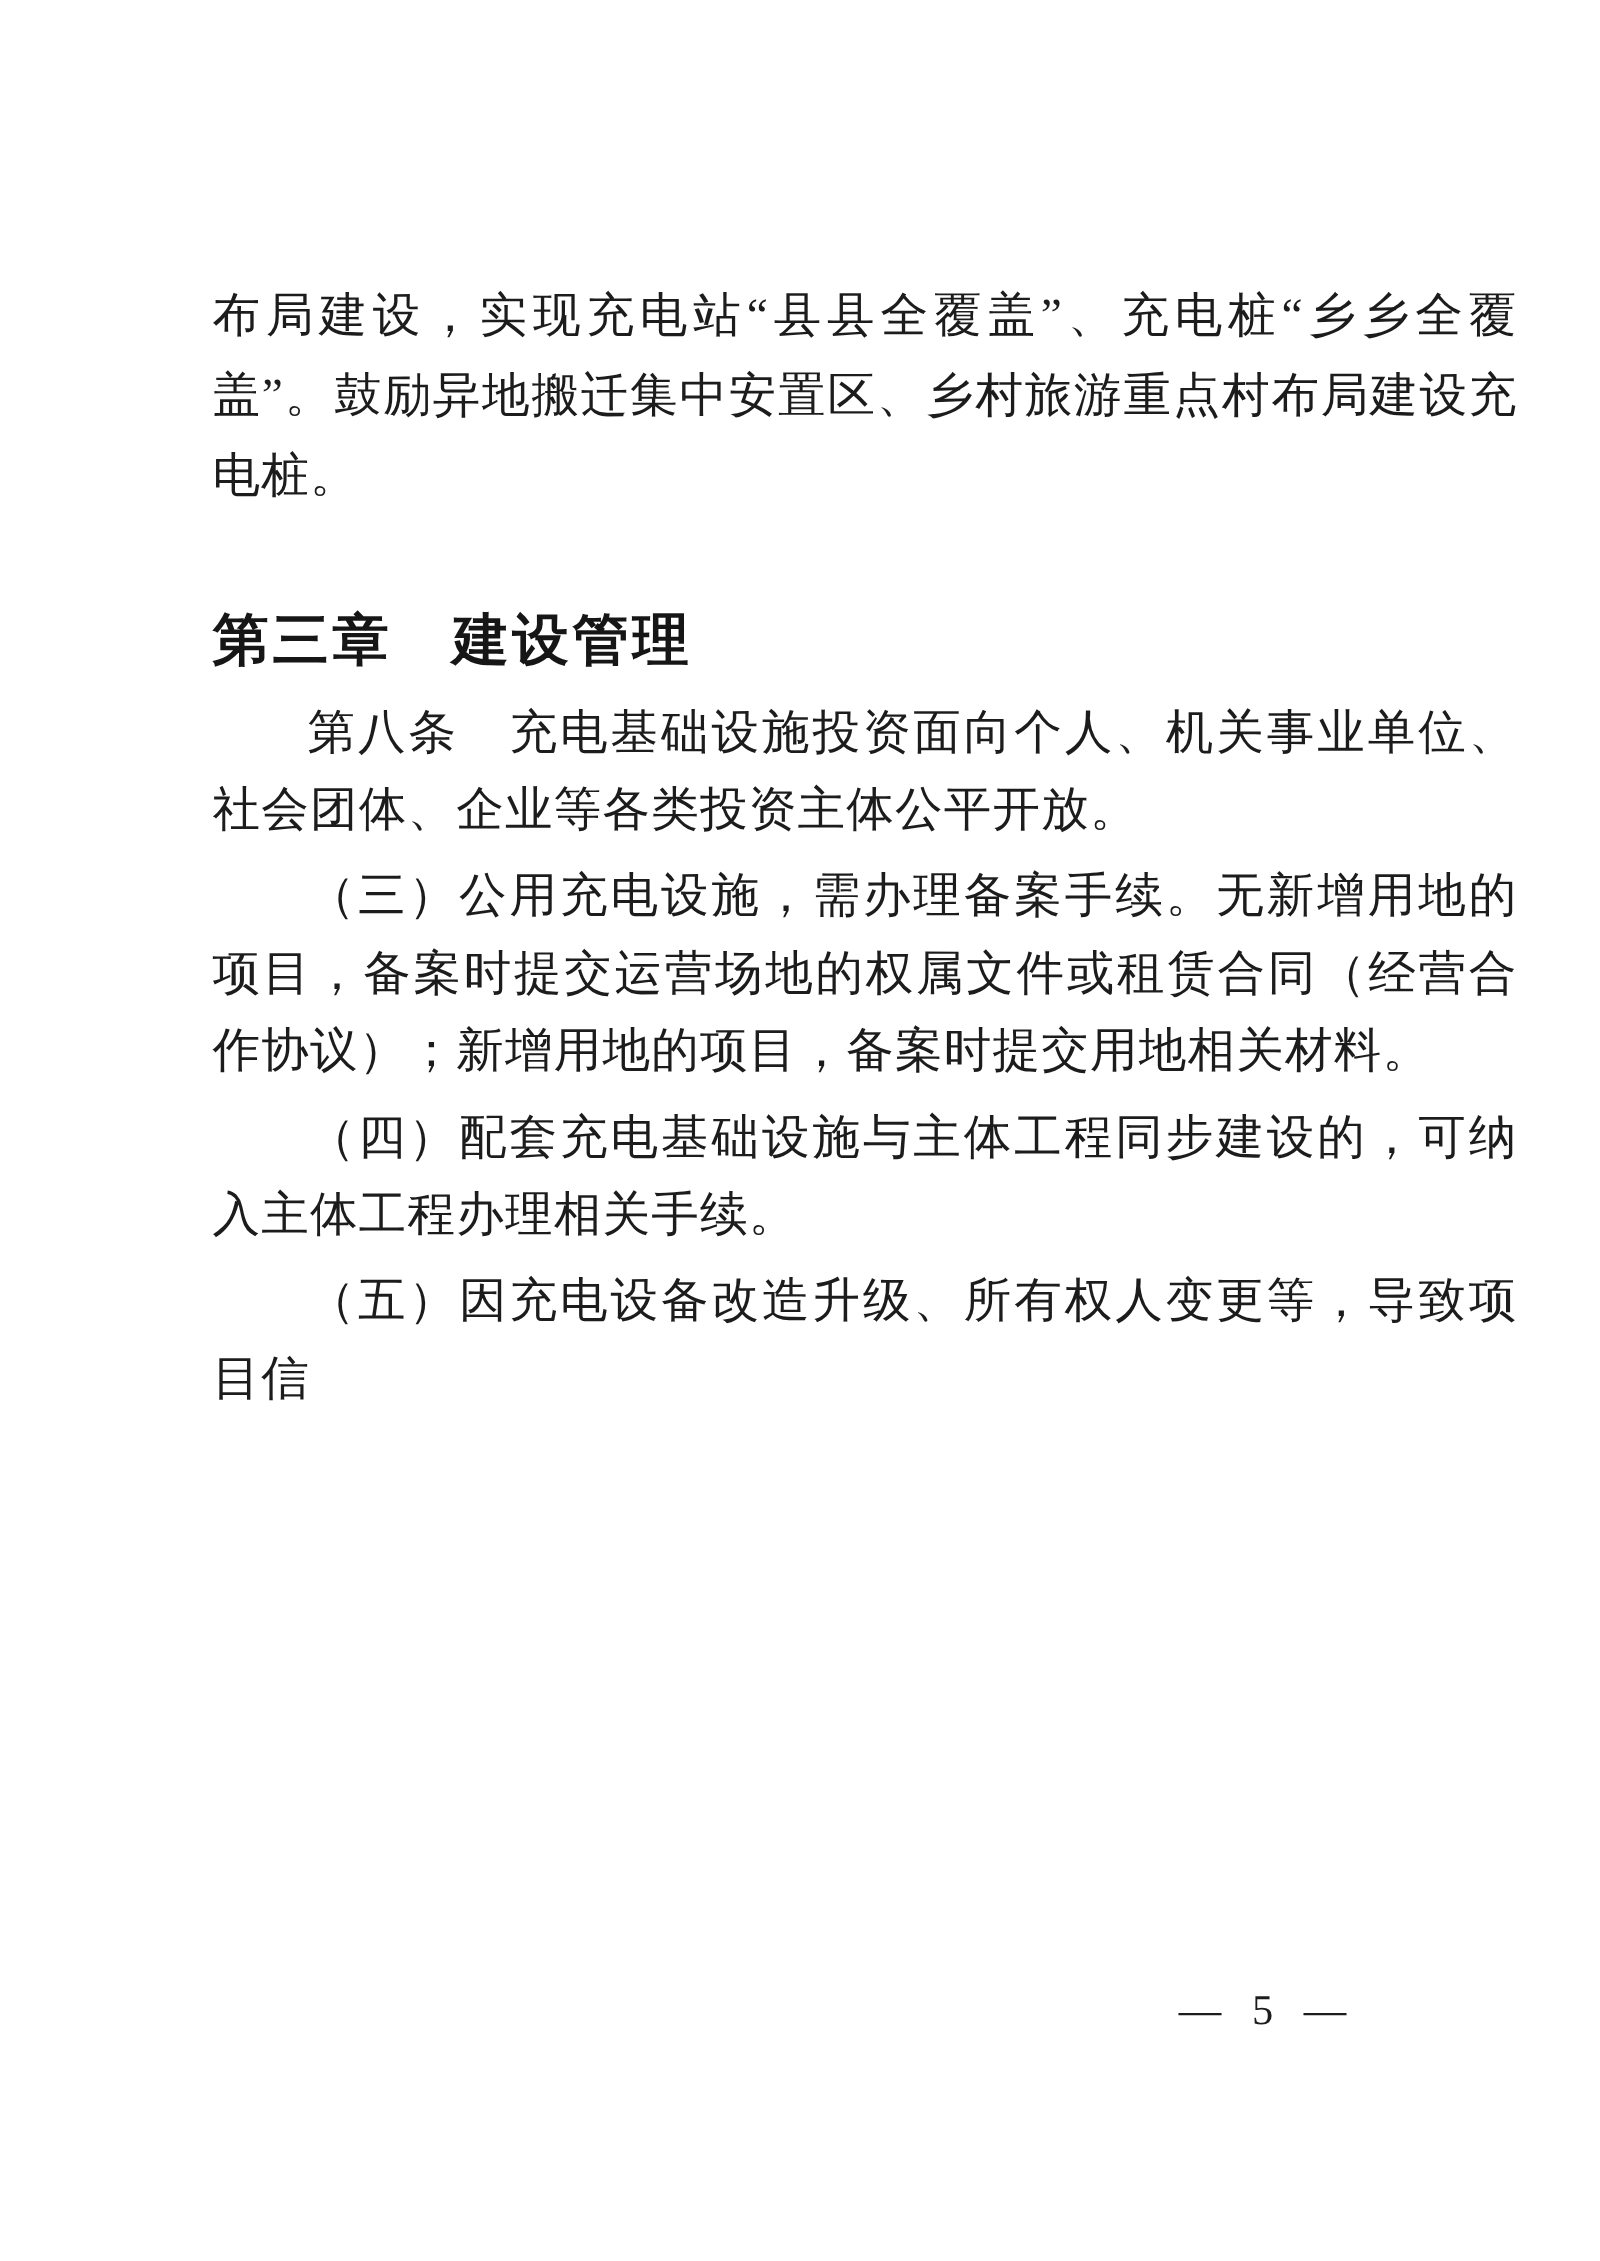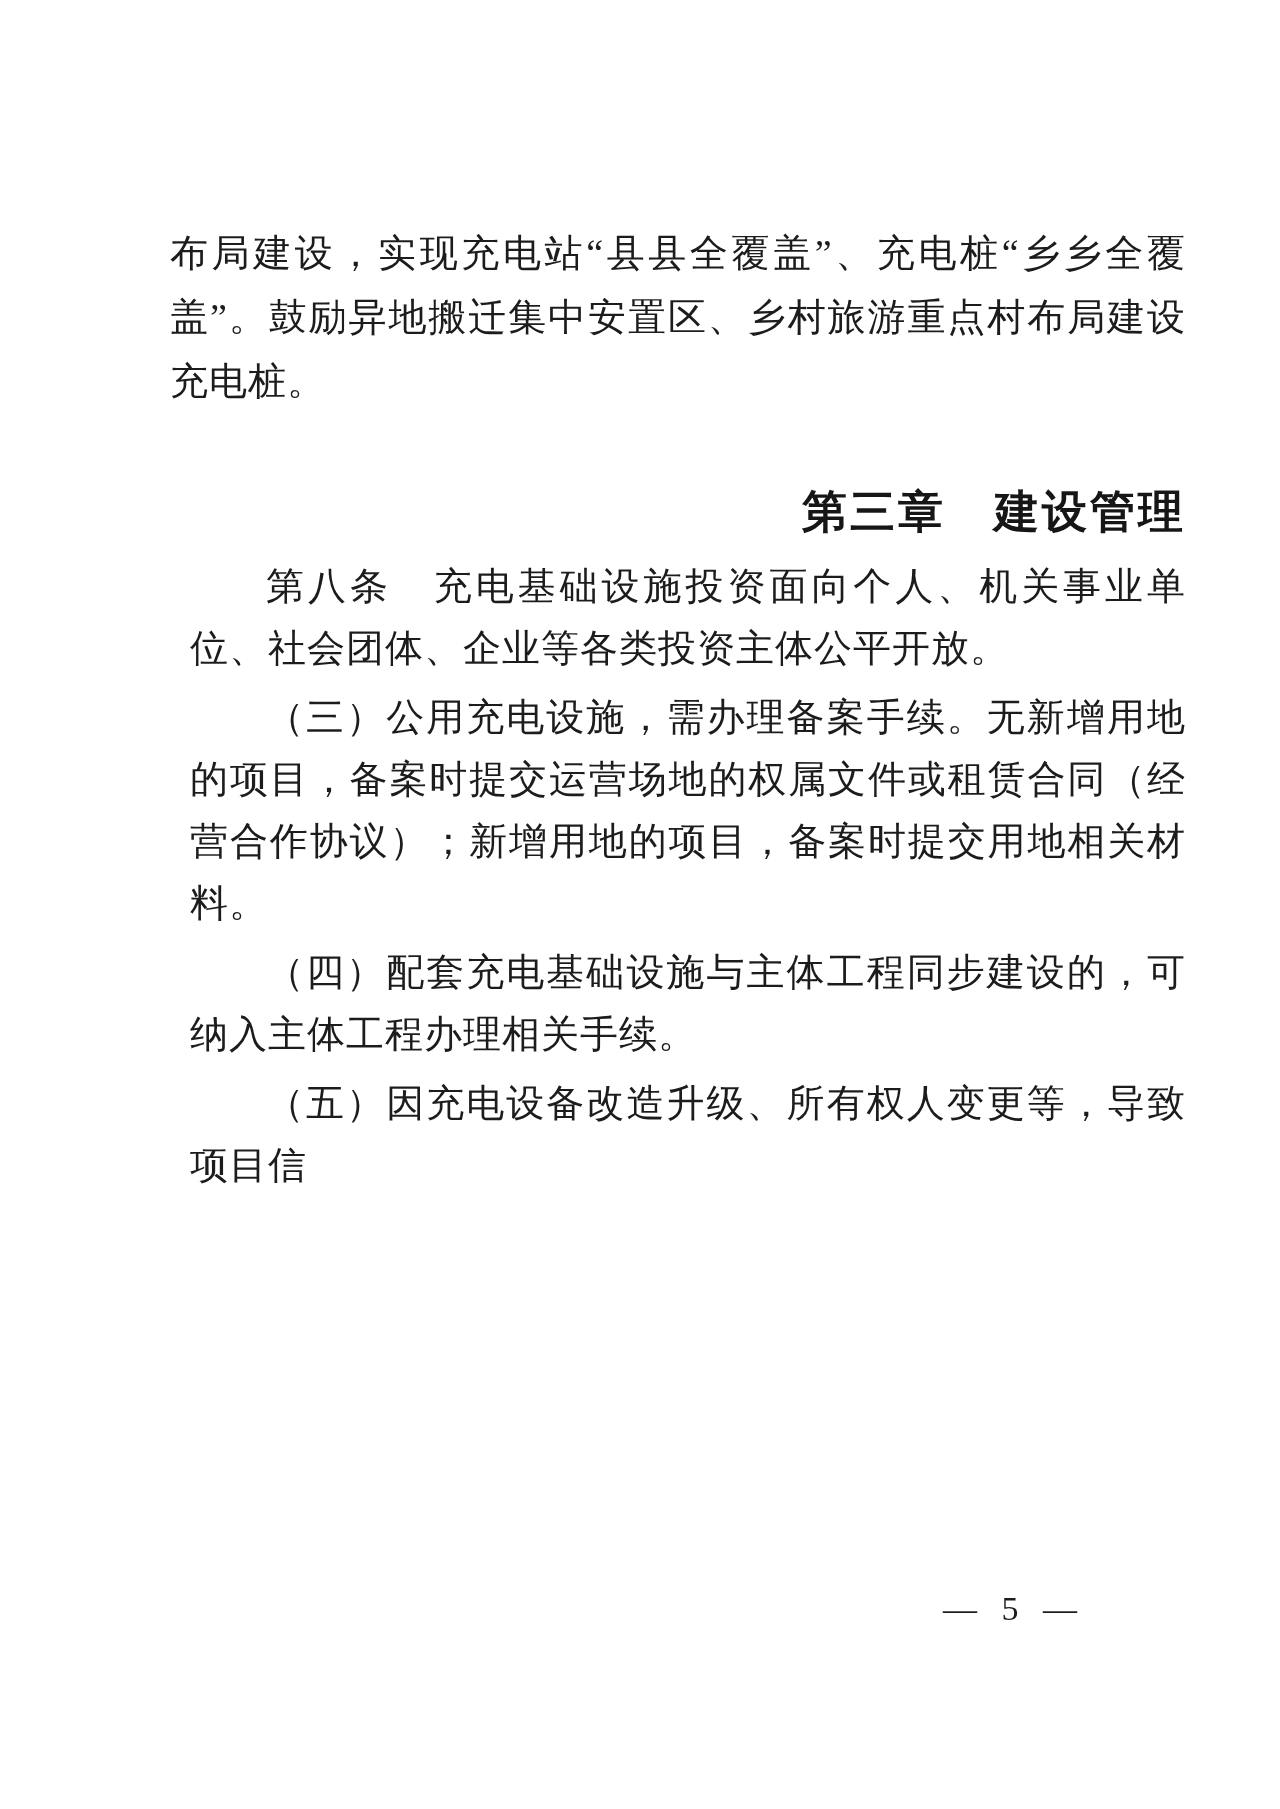--- a/index.html
+++ b/index.html
@@ -6,47 +6,46 @@
     margin: 0;
     padding: 0;
     background: #ffffff;
   }
   .page {
     position: relative;
     width: 1280px;
     height: 1809px;
     background: #ffffff;
     box-sizing: border-box;
-    padding: 221px 94px 0 170px;
+    padding: 221px 66px 0 170px;
     overflow: hidden;
     font-family: "Liberation Serif", "DejaVu Serif", serif;
     color: #1c1c1c;
   }
   p.body-text {
     margin: 0 0 7px 0;
     font-size: 38px;
     line-height: 62px;
     text-align: justify;
     letter-spacing: 1px;
   }
   p.continuation {
     text-indent: 0;
     line-height: 64px;
     margin-bottom: 0;
   }
   p.indent {
     text-indent: 2em;
-    margin-left: 20px;
   }
   .chapter-heading {
     margin: 68px 0 12px 0;
     font-size: 45px;
     line-height: 62px;
     font-weight: bold;
-    text-align: right;
+    text-align: left;
     letter-spacing: 3px;
     color: #161616;
     font-family: "Liberation Sans", "DejaVu Sans", sans-serif;
   }
   .page-number {
     position: absolute;
     top: 1588px;
     right: 195px;
     font-size: 34px;
     line-height: 42px;

